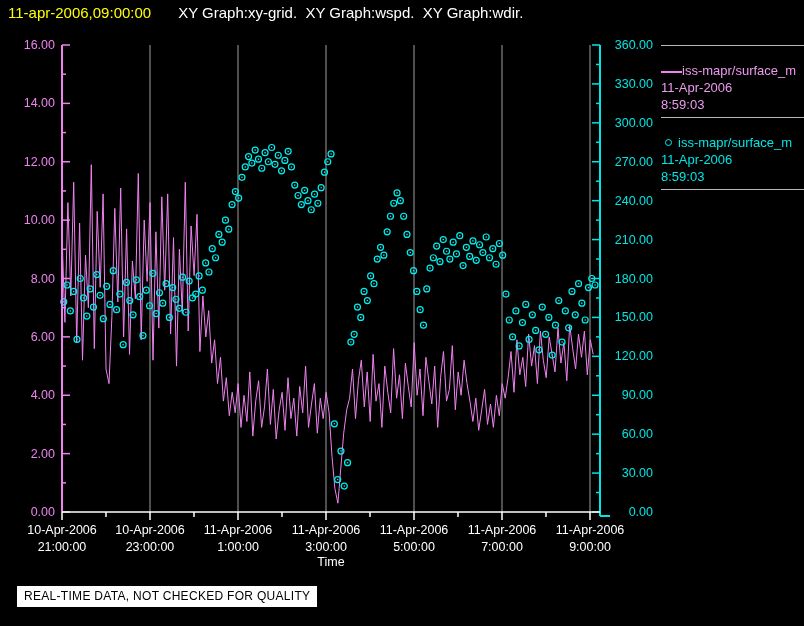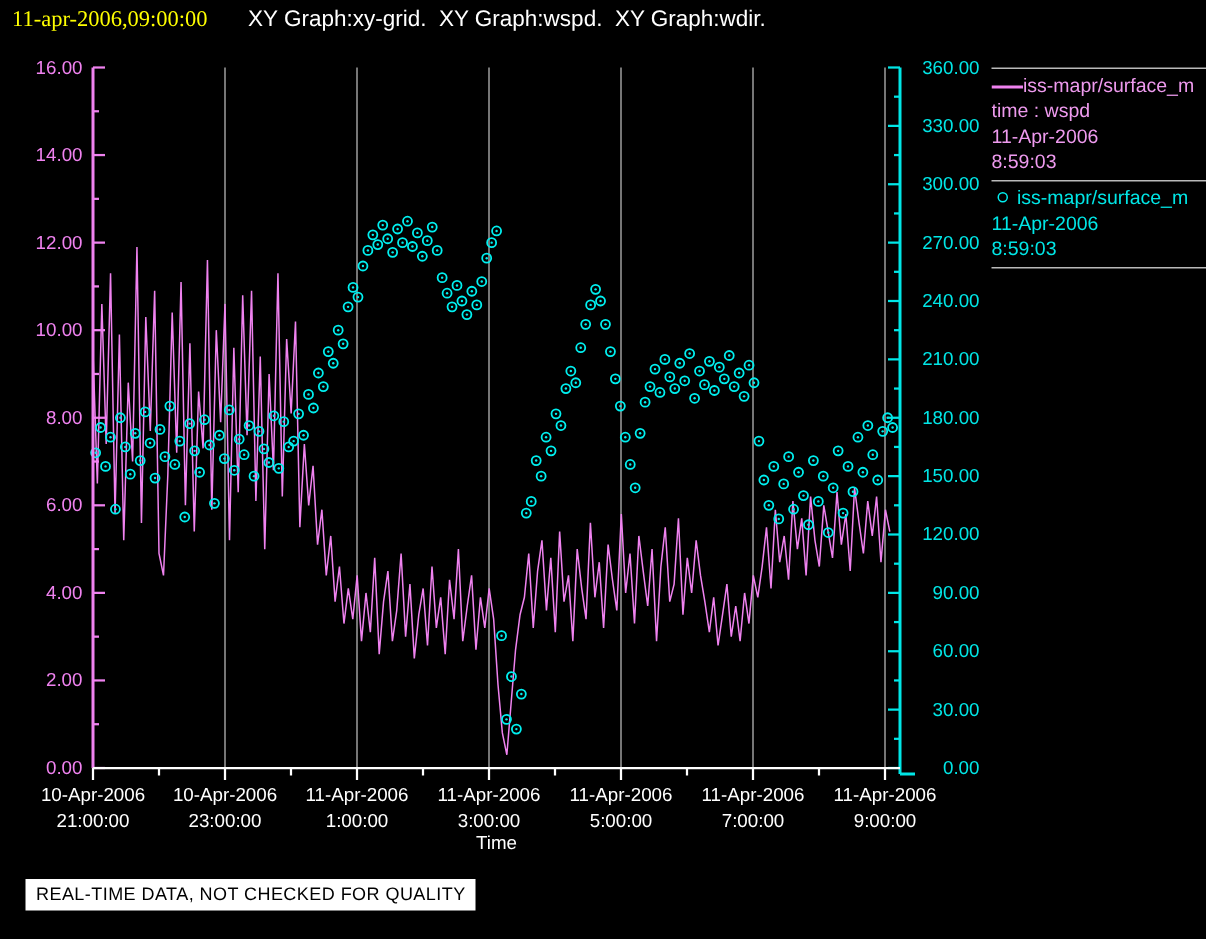--- a/index.html
+++ b/index.html
@@ -1,23 +1,23 @@
 <!DOCTYPE html>
 <html><head>
 <meta charset="utf-8">
 <style>
   html,body{margin:0;padding:0;background:#000;}
   body{width:804px;height:626px;position:relative;overflow:hidden;
        font-family:"Liberation Sans",sans-serif;}
   .title-bar{position:absolute;left:8px;top:4px;font-size:15px;white-space:pre;}
-  .title-ts{color:#ffff00;font-family:Liberation Serif, serif;}
+  .title-ts{color:#ffff00;}
   .title-graphs{color:#ffffff;margin-left:27px;}
   #chart{position:absolute;left:0;top:0;width:692px;height:626px;}
   .legend{position:absolute;left:661px;top:45px;width:143px;font-size:13px;line-height:17px;}
-  .legend-entry{border-top:1px solid #b9b9b9;padding:2px 0 4px 0;}
+  .legend-entry{border-top:1px solid #b9b9b9;padding:16px 0 4px 0;}
   .legend-entry.last{border-bottom:1px solid #b9b9b9;}
   .legend-row{white-space:nowrap;overflow:hidden;}
   .magenta{color:#ee9aee;}
   .cyan{color:#00e6e6;}
   .swatch-line{display:inline-block;width:21px;height:2px;background:#ef82ef;
                vertical-align:middle;margin-right:0px;}
   .swatch-circle{display:inline-block;width:5px;height:5px;border:1px solid #00f0f0;
                  border-radius:50%;vertical-align:middle;margin:0 6px 2px 4px;}
   .footer-box{position:absolute;left:17px;top:586px;background:#ffffff;color:#000000;
               font-size:12px;padding:3px 7px 4px 7px;letter-spacing:0.3px;}
@@ -465,21 +465,20 @@
         <line x1="590" y1="512" x2="590" y2="520" stroke="#ffffff" stroke-width="1.5"></line>
         <text x="590" y="534" fill="#ffffff" font-size="12.5px" text-anchor="middle">11-Apr-2006</text>
         <text x="590" y="551" fill="#ffffff" font-size="12.5px" text-anchor="middle">9:00:00</text>
         <text x="331" y="566" fill="#ffffff" font-size="12.5px" text-anchor="middle">Time</text>
       </g>
     </svg></div>
 
 <div class="legend">
   <div class="legend-entry magenta">
     <div class="legend-row"><span class="swatch-line"></span><span>iss-mapr/surface_m</span></div>
-    <div class="legend-row">time : wspd</div>
     <div class="legend-row">11-Apr-2006</div>
     <div class="legend-row">8:59:03</div>
   </div>
   <div class="legend-entry last cyan">
     <div class="legend-row"><span class="swatch-circle"></span><span>iss-mapr/surface_m</span></div>
     <div class="legend-row">11-Apr-2006</div>
     <div class="legend-row">8:59:03</div>
   </div>
 </div>
 

